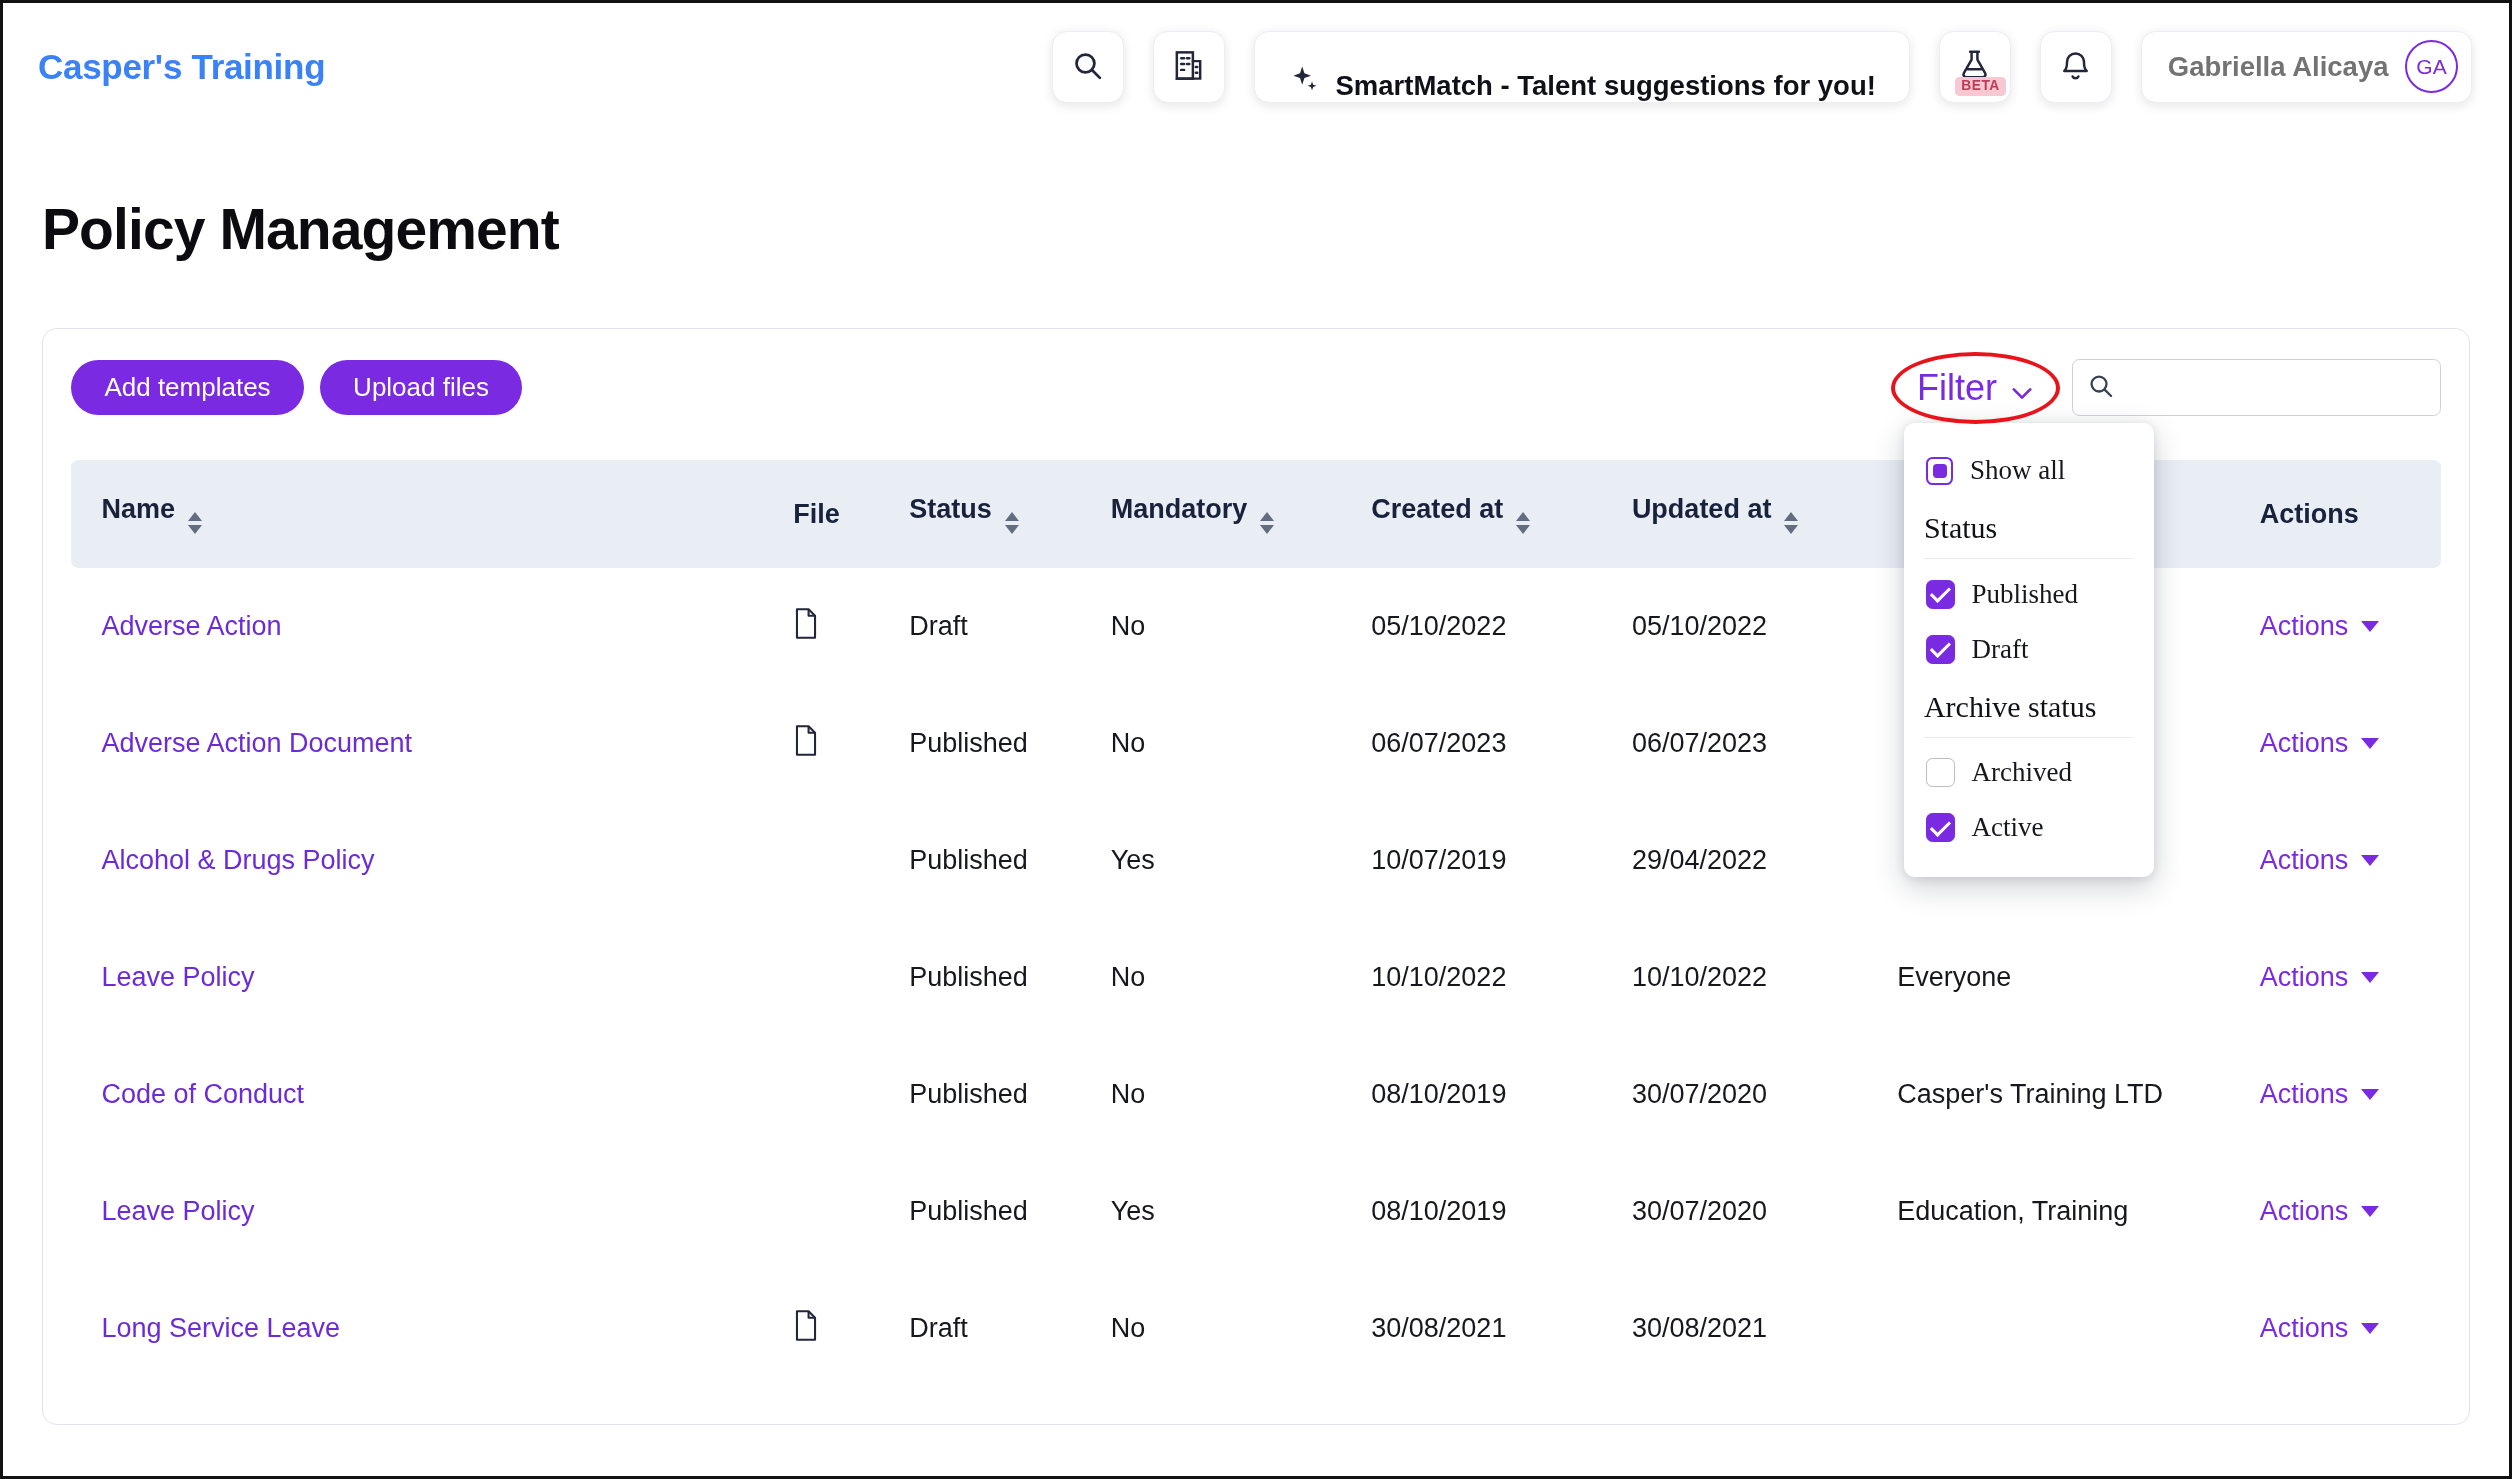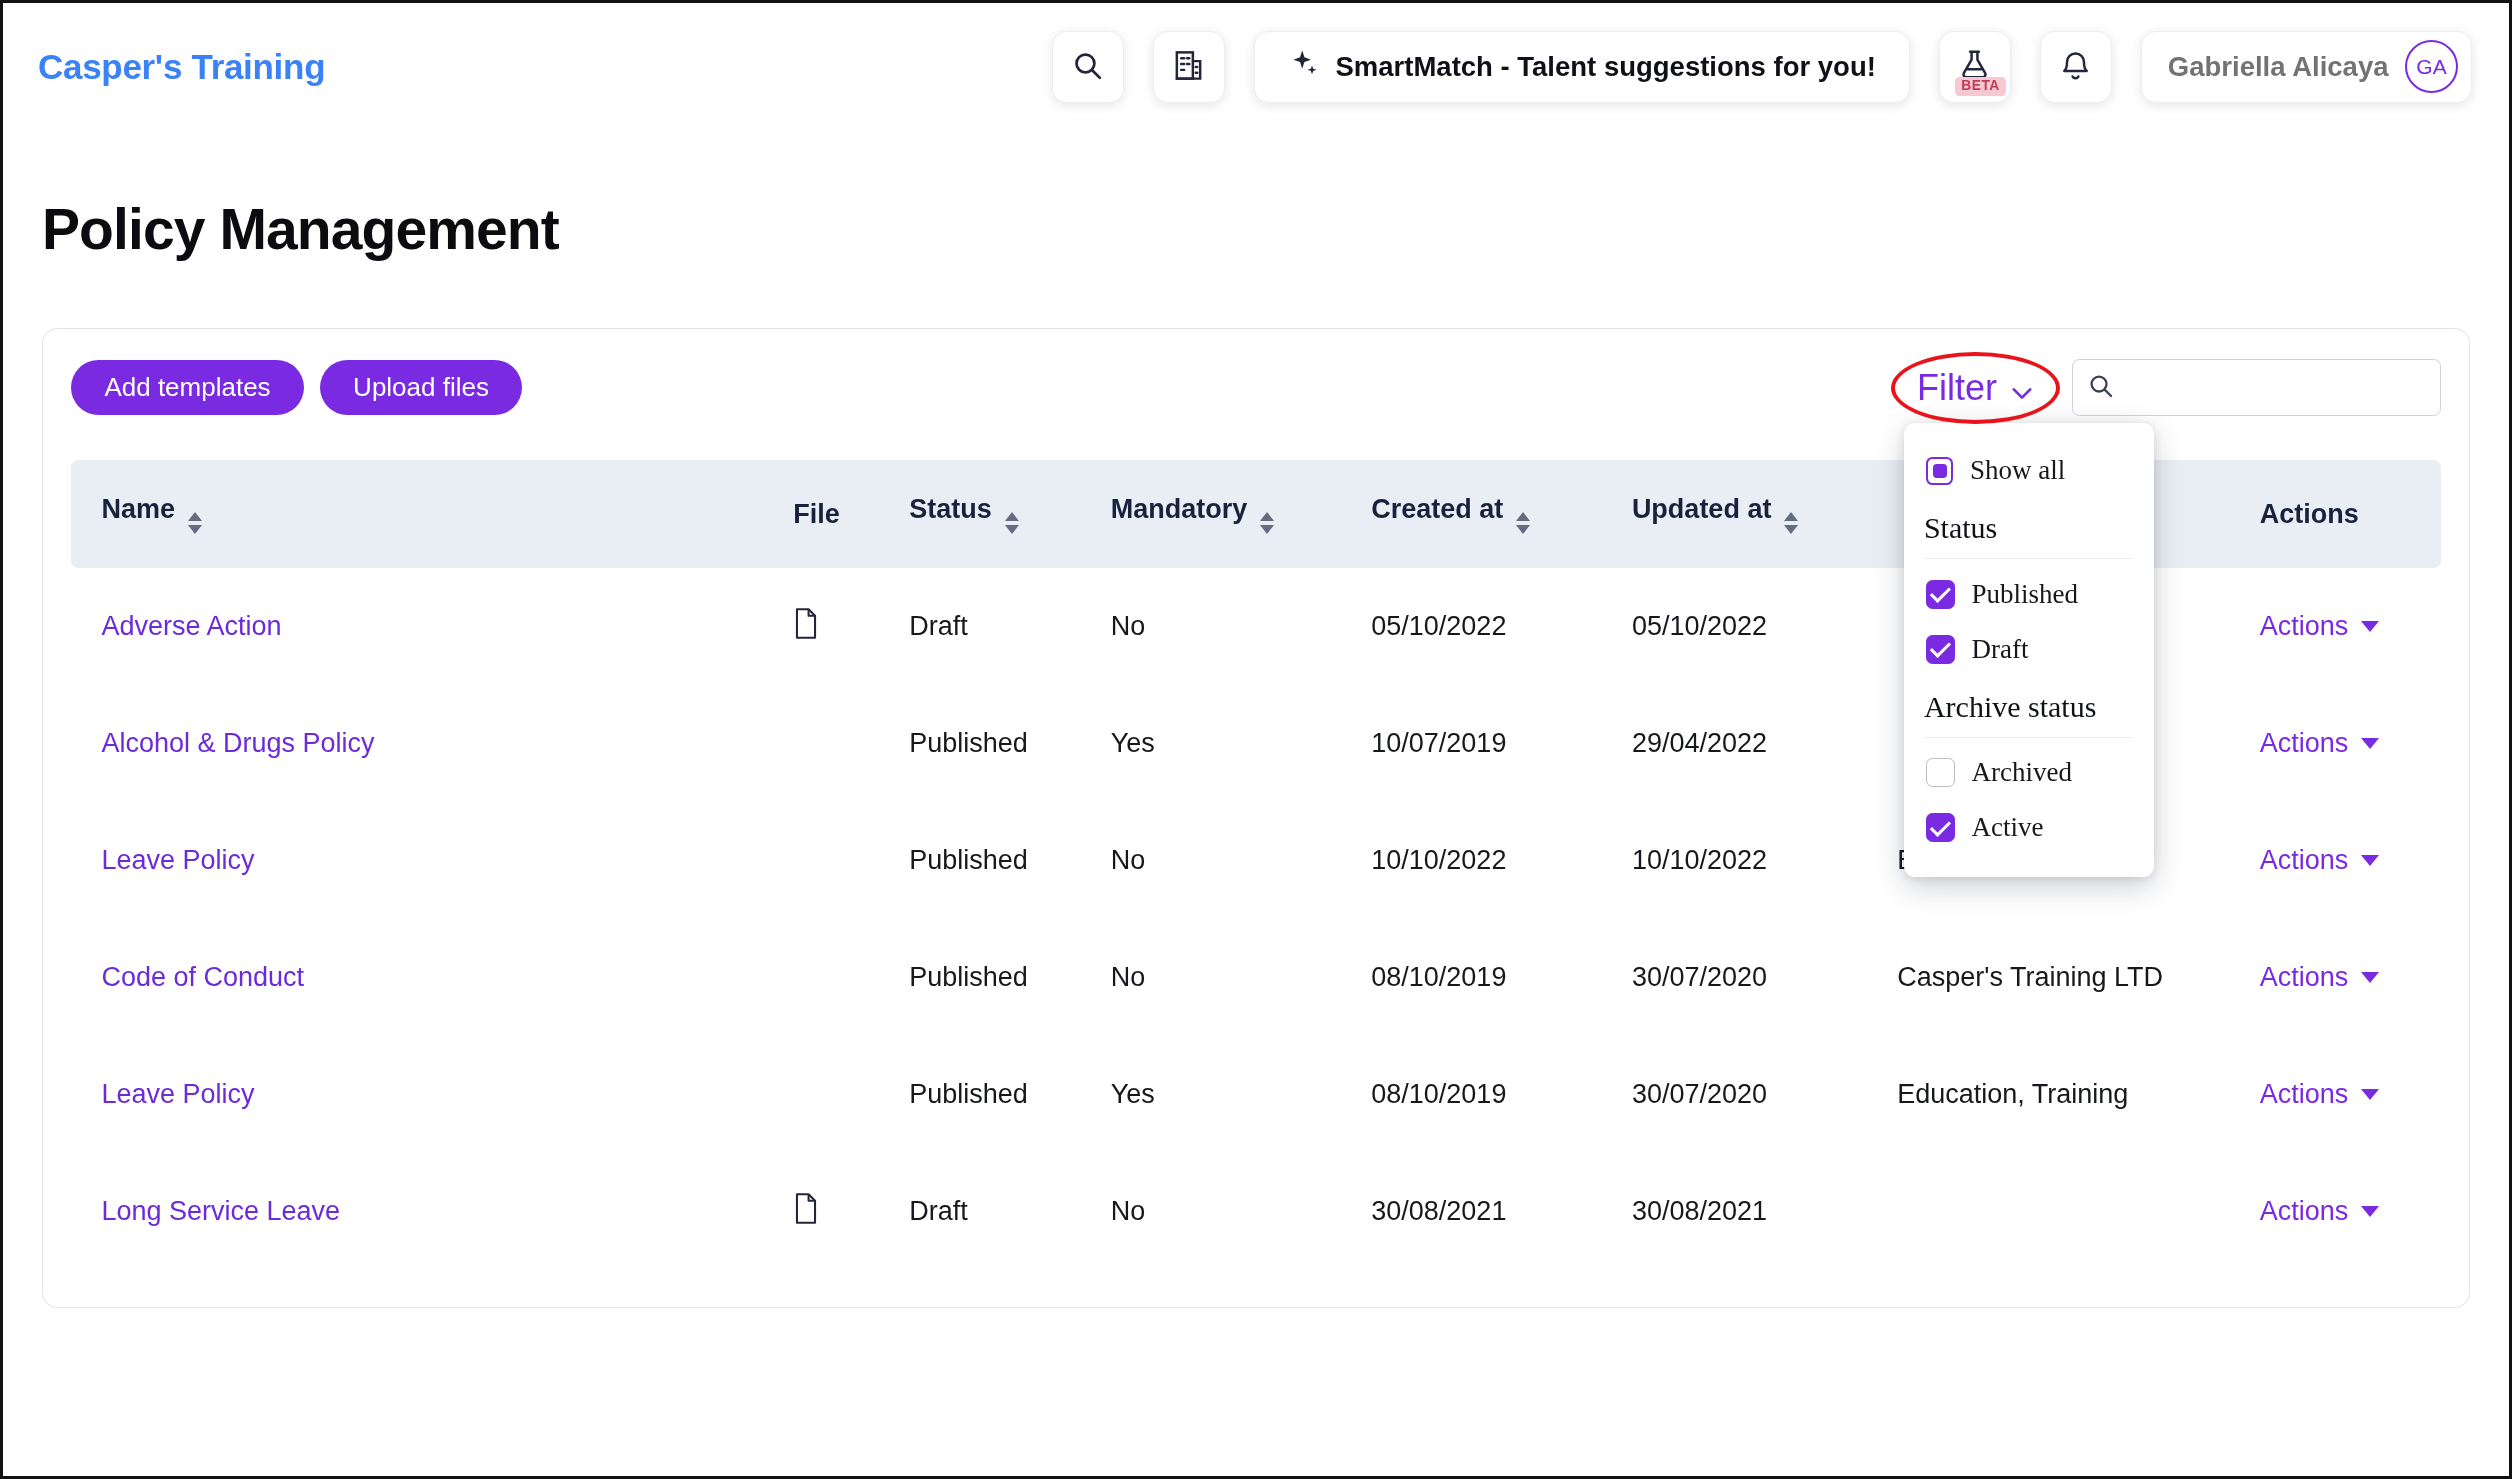--- a/index.html
+++ b/index.html
@@ -22,21 +22,21 @@
   .app-title { font-size: 35px; font-weight: 700; color: #3b82f6; letter-spacing: -0.3px; }
   .topbar-right { display: flex; align-items: center; gap: 29px; }
   .icon-btn {
     width: 72px; height: 72px; border-radius: 14.7px; background: #fff;
     border: 0.9px solid #ededf3; box-shadow: 0 2.8px 11px rgba(16,24,40,.10);
     display: flex; align-items: center; justify-content: center; position: relative; cursor: pointer;
   }
   .pill-btn {
     height: 72px; border-radius: 14.7px; background: #fff;
     border: 0.9px solid #ededf3; box-shadow: 0 2.8px 11px rgba(16,24,40,.10);
-    display: flex; align-items: center; gap: 16.5px; padding: 0 33px;
+    display: flex; align-items: flex-end; gap: 16.5px; padding: 0 33px;
     font-size: 27.5px; font-weight: 700; color: #101018; cursor: pointer;
   }
   .beta-badge {
     position: absolute; bottom: 5.5px; right: 3.7px;
     background: #F6C9D2; color: #C13B55;
     font-size: 13.8px; font-weight: 700; letter-spacing: 0.5px;
     padding: 2.8px 6.4px; border-radius: 4.6px; line-height: 1;
   }
   .user-pill {
     height: 72px; border-radius: 14.7px; background: #fff;
@@ -318,20 +318,38 @@
     <td class="td-mandatory">No</td>
     <td class="td-created">05/10/2022</td>
     <td class="td-updated">05/10/2022</td>
     <td class="td-applies"></td>
     <td><span class="actions-link">
                 <span class="actions-text">Actions</span>
                 <span class="caret-down"></span>
               </span></td>
   </tr>
           <tr>
+    <td><a class="name-link">Adverse Action Document</a></td>
+    <td><span class="file-icon">
+      <svg width="26" height="31" viewBox="0 0 20 24" fill="none" stroke="#23263a" stroke-width="1.6" stroke-linejoin="round">
+                  <path d="M3 1h9l5 5v17H3z"></path>
+                  <path d="M12 1v5h5"></path>
+                </svg>
+    </span></td>
+    <td class="td-status">Published</td>
+    <td class="td-mandatory">No</td>
+    <td class="td-created">06/07/2023</td>
+    <td class="td-updated">06/07/2023</td>
+    <td class="td-applies"></td>
+    <td><span class="actions-link">
+                <span class="actions-text">Actions</span>
+                <span class="caret-down"></span>
+              </span></td>
+  </tr>
+          <tr>
     <td><a class="name-link">Alcohol &amp; Drugs Policy</a></td>
     <td></td>
     <td class="td-status">Published</td>
     <td class="td-mandatory">Yes</td>
     <td class="td-created">10/07/2019</td>
     <td class="td-updated">29/04/2022</td>
     <td class="td-applies"></td>
     <td><span class="actions-link">
                 <span class="actions-text">Actions</span>
                 <span class="caret-down"></span>

